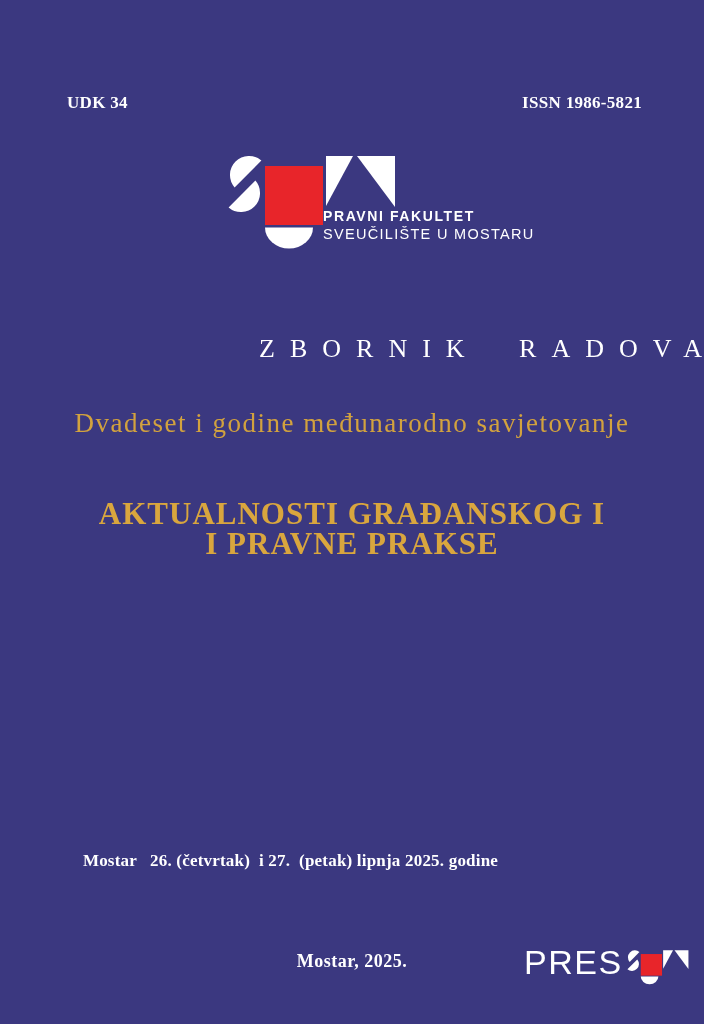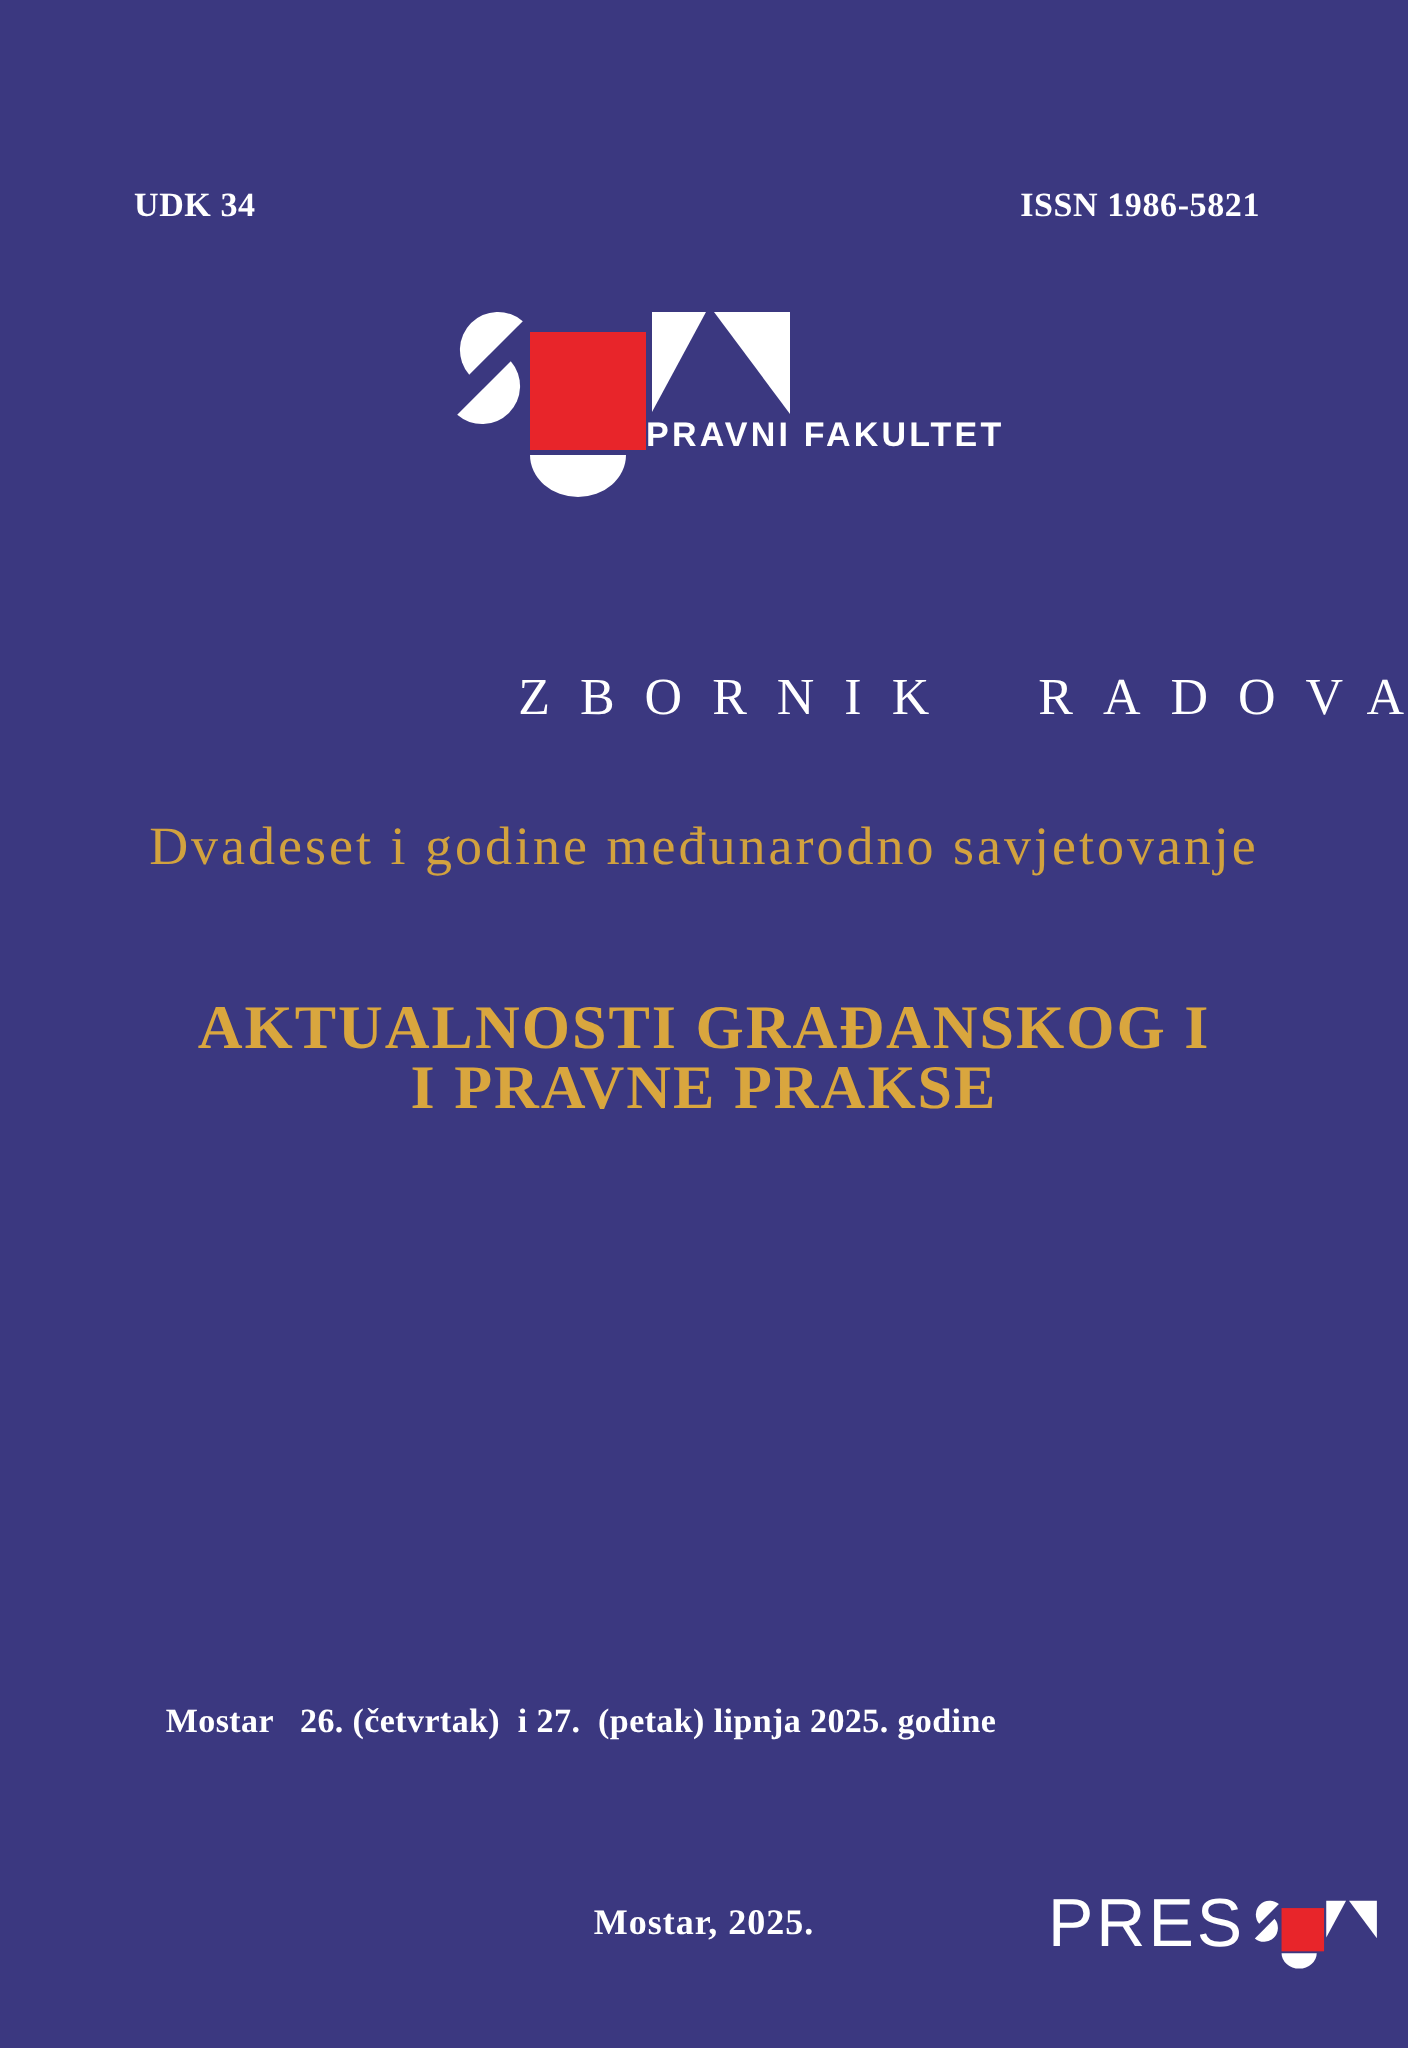--- a/index.html
+++ b/index.html
@@ -9,34 +9,34 @@
   html,body{width:704px;height:1024px;}
   body{
     background:var(--bg);
     font-family:"Liberation Serif", serif;
     color:var(--white);
     position:relative;
     overflow:hidden;
   }
   .cover{position:absolute;inset:0;}
   .top-row{
-    position:absolute;left:67px;right:74px;top:93px;
+    position:absolute;left:67px;right:62px;top:93px;
     display:flex;justify-content:space-between;
     font-weight:bold;font-size:17px;letter-spacing:0.3px;
   }
   .logo-block{position:absolute;left:222px;top:150px;width:290px;height:100px;}
   .logo-mark{position:absolute;left:0;top:0;}
   .logo-red{fill:var(--red);}
   .logo-white{fill:var(--white);}
   .logo-text{
     position:absolute;left:101px;top:59px;
     font-family:"Liberation Sans", sans-serif;
     line-height:1;white-space:nowrap;
   }
-  .faculty{font-weight:bold;font-size:17px;letter-spacing:1.6px;}
+  .faculty{font-weight:bold;font-size:14px;letter-spacing:1.6px;}
   .university{font-size:14.5px;letter-spacing:1.3px;margin-top:4px;}
   .series{
     position:absolute;left:13px;width:704px;top:334px;
     text-align:right;font-size:26px;
     letter-spacing:15px;word-spacing:18px;white-space:nowrap;
   }
   .subtitle{
     position:absolute;left:0;width:704px;top:408px;
     text-align:center;font-size:27px;letter-spacing:1.5px;
     color:var(--gold);white-space:nowrap;
@@ -87,20 +87,21 @@
     <span>UDK 34</span>
     <span>ISSN 1986-5821</span>
   </div>
 
   <div class="logo-block">
     <svg class="logo-mark" width="180" height="100" viewBox="0 0 180 100">
       <use href="#sum-mark"></use>
     </svg>
     <div class="logo-text">
       <div class="faculty">PRAVNI FAKULTET</div>
+      <div class="university">SVEUČILIŠTE U MOSTARU</div>
     </div>
   </div>
 
   <div class="series">ZBORNIK RADOVA</div>
 
   <div class="subtitle">Dvadeset i godine međunarodno savjetovanje</div>
 
   <div class="main-title">
     <div>AKTUALNOSTI GRAĐANSKOG I</div>
     <div>I PRAVNE PRAKSE</div>

